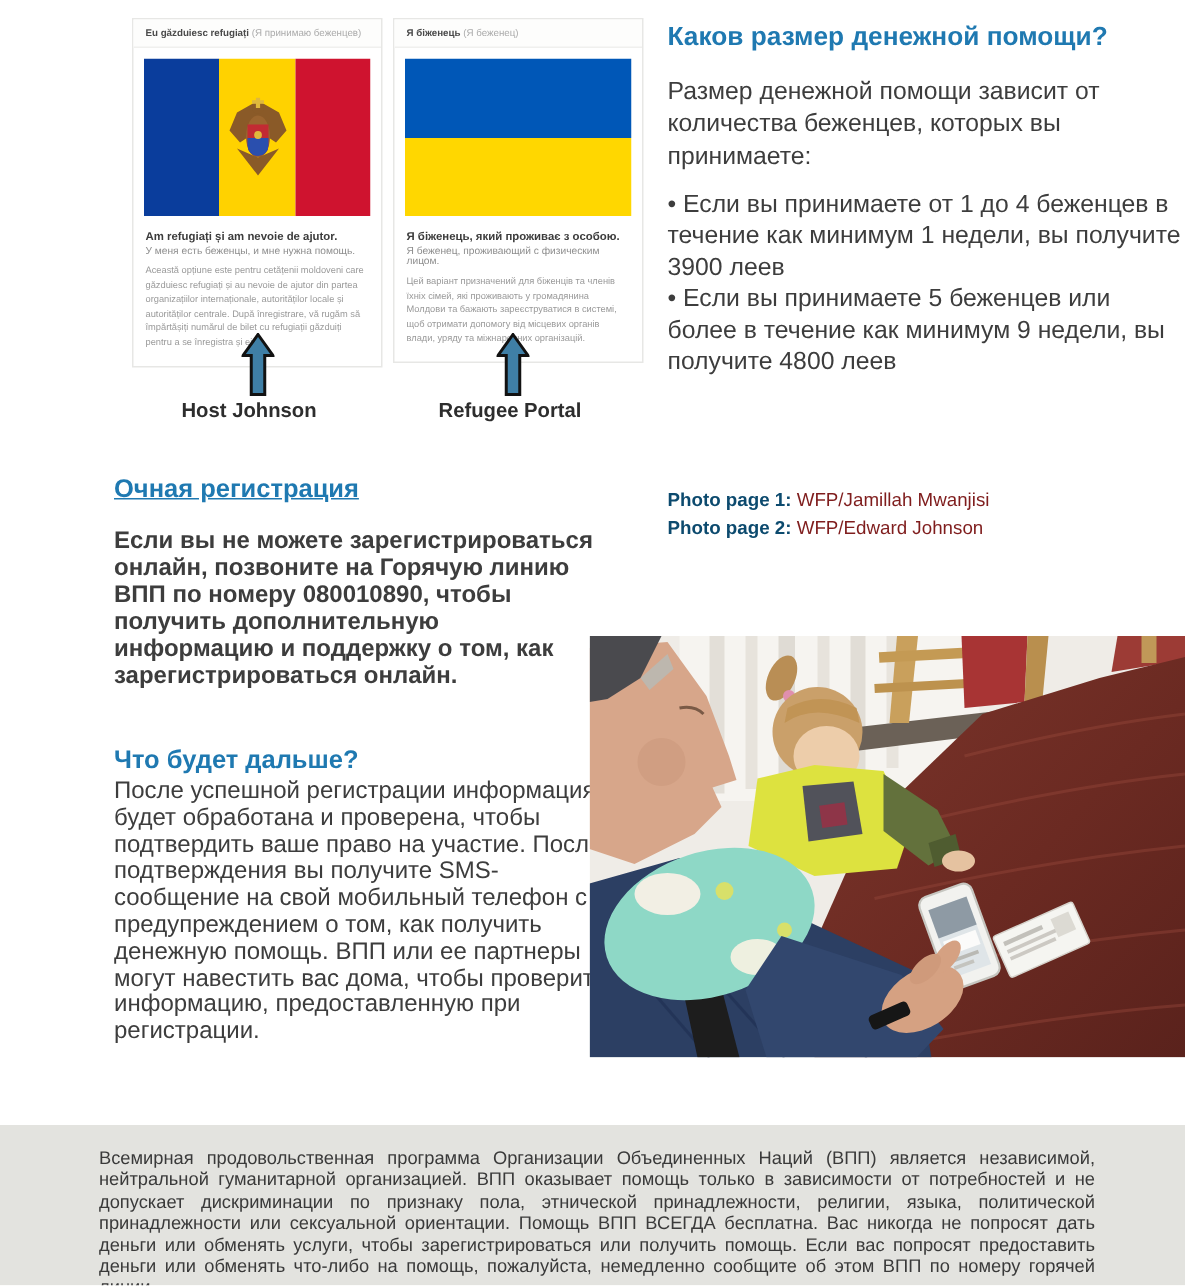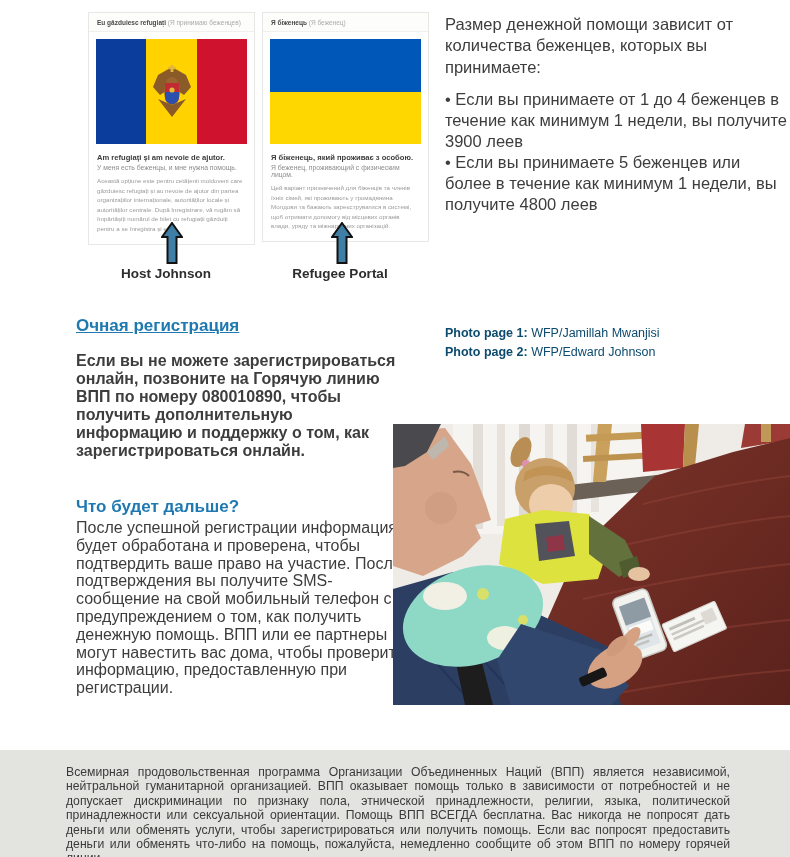--- a/index.html
+++ b/index.html
@@ -44,21 +44,21 @@
   .amount .bullets { margin-top:11px; }
   .amount .bullet { font-size:16.5px; line-height:1.27; color:#3d3d3d; }
 
   .inperson { position:absolute; left:76px; top:316px; width:322px; }
   .inperson .sec-heading { font-size:17px; margin-bottom:16px;text-decoration:underline; }
   .inperson .body { font-size:16px; line-height:18px; color:#3d3d3d;font-weight:bold; }
 
   .credits { position:absolute; left:445px; top:324px; width:340px; }
   .credit-line { font-size:12.5px; line-height:19px; }
   .credit-label { font-weight:bold; color:#0c4a6e; }
-  .credit-value { color:#0c4a6e; }
+  .credit-value { color:#7f1d1d; }
 
   .next { position:absolute; left:76px; top:497px; width:332px; }
   .next .sec-heading { font-size:17px; margin-bottom:2px; }
   .next .body { font-size:16px; line-height:17.8px; color:#3d3d3d; }
 
   
   .photo { position:absolute; left:393px; top:424px; width:397px; height:281px; overflow:hidden; }
 
   
   .footer { position:absolute; left:0; top:750px; width:790px; height:107px; background:#e3e3df; }
@@ -120,24 +120,25 @@
   <svg class="up-arrow a1" viewBox="0 0 22 42">
     <polygon points="11,1 21,15 15.5,15 15.5,41 6.5,41 6.5,15 1,15" fill="#3f7fa6" stroke="#121212" stroke-width="2"></polygon>
   </svg>
   <svg class="up-arrow a2" viewBox="0 0 22 42">
     <polygon points="11,1 21,15 15.5,15 15.5,41 6.5,41 6.5,15 1,15" fill="#3f7fa6" stroke="#121212" stroke-width="2"></polygon>
   </svg>
   <div class="portal-label l1">Host Johnson</div>
   <div class="portal-label l2">Refugee Portal</div>
 
   <div class="amount">
+    <div class="sec-heading">Каков размер денежной помощи?</div>
     <div class="body">Размер денежной помощи зависит от количества беженцев, которых вы принимаете:</div>
     <div class="bullets">
       <div class="bullet">• Если вы принимаете от 1 до 4 беженцев в течение как минимум 1 недели, вы получите 3900 леев</div>
-      <div class="bullet">• Если вы принимаете 5 беженцев или более в течение как минимум 1 недели, вы получите 4800 леев</div>
+      <div class="bullet">• Если вы принимаете 5 беженцев или более в течение как минимум 9 недели, вы получите 4800 леев</div>
     </div>
   </div>
 
   <div class="inperson">
     <div class="sec-heading">Очная регистрация</div>
     <div class="body">Если вы не можете зарегистрироваться онлайн, позвоните на Горячую линию ВПП по номеру 080010890, чтобы получить дополнительную информацию и поддержку о том, как зарегистрироваться онлайн.</div>
   </div>
 
   <div class="credits">
     <div class="credit-line">

